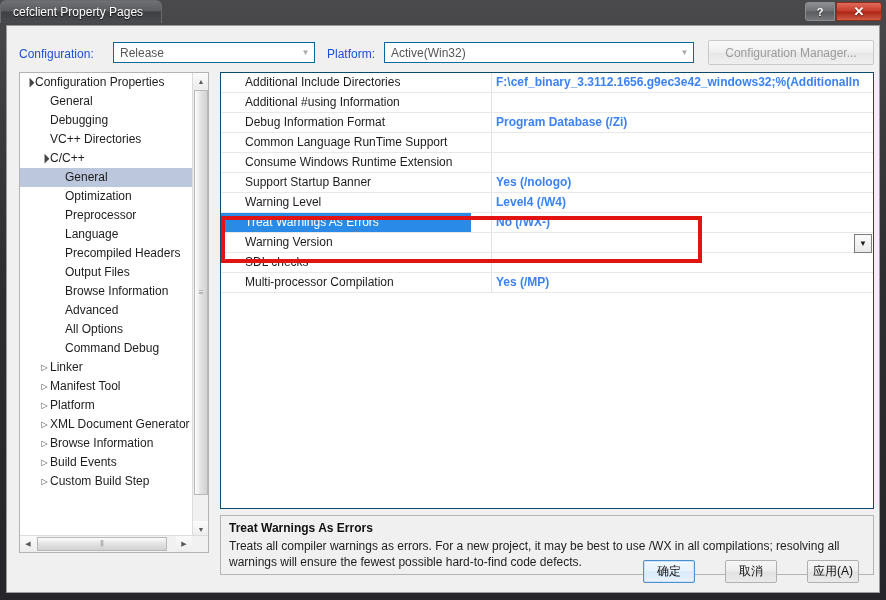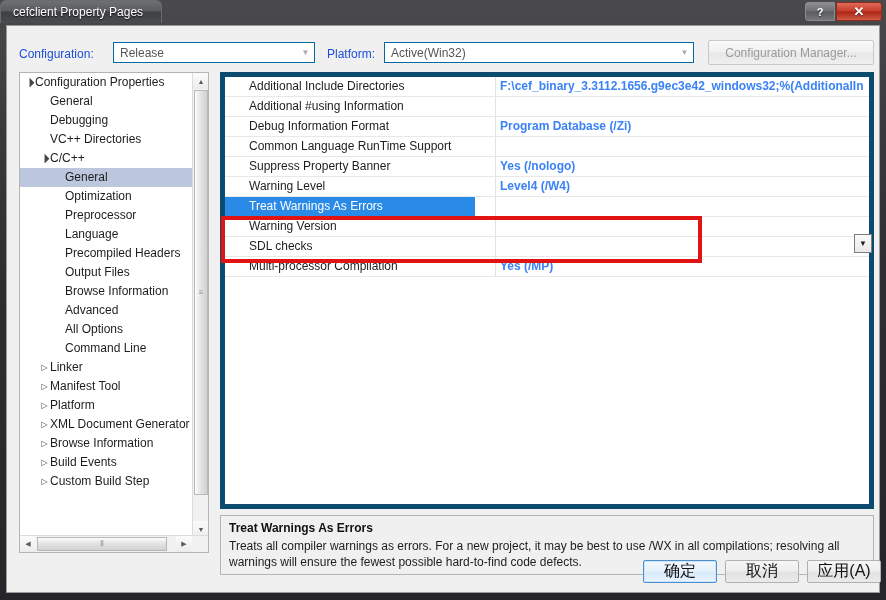--- a/index.html
+++ b/index.html
@@ -275,21 +275,21 @@
   }
 
   
   #grid-pane {
     position: absolute;
     left: 213px;
     top: 46px;
     width: 654px;
     height: 437px;
     background: #ffffff;
-    border: 5px solid #0c4a6e;
+    border: 1px solid #0c4a6e;
     box-sizing: border-box;
     overflow: hidden;
   }
   #grid-rows {
     position: absolute;
     left: 0; top: 0;
     width: 654px;
   }
   .grow {
     position: relative;
@@ -393,29 +393,29 @@
   #footer {
     position: absolute;
     left: 0;
     bottom: 0;
     width: 100%;
     height: 42px;
   }
   .btn {
     position: absolute;
     top: 10px;
-    width: 74px;
+    width: 52px;
     height: 23px;
     background: linear-gradient(to bottom, #f6f6f6 0%, #ededed 48%, #e2e2e2 52%, #eaeaea 100%);
     border: 1px solid #b0b0b0;
     box-sizing: border-box;
     display: flex;
     align-items: center;
     justify-content: center;
-    font-size: 16px;
+    font-size: 12px;
     color: #111;
     border-radius: 2px;
   }
   .btn.default {
     border: 1px solid #4a8fd0;
     box-shadow: 0 0 0 1px #cfe4f7 inset;
     background: linear-gradient(to bottom, #f2f8fd 0%, #e6f1fb 48%, #d8eafa 52%, #e9f3fd 100%);
   }
   #btn-ok { left: 636px; }
   #btn-cancel { left: 718px; }
@@ -511,21 +511,21 @@
           <div class="tnode ind2">
             <span class="tw"></span>
             <span class="tlabel">Advanced</span>
           </div>
           <div class="tnode ind2">
             <span class="tw"></span>
             <span class="tlabel">All Options</span>
           </div>
           <div class="tnode ind2">
             <span class="tw"></span>
-            <span class="tlabel">Command Line</span>
+            <span class="tlabel">Command Debug</span>
           </div>
           <div class="tnode ind1">
             <span class="tw" style="font-size: 8px;">▷</span>
             <span class="tlabel">Linker</span>
           </div>
           <div class="tnode ind1">
             <span class="tw" style="font-size: 8px;">▷</span>
             <span class="tlabel">Manifest Tool</span>
           </div>
           <div class="tnode ind1">
@@ -584,31 +584,37 @@
             <div class="gname">Debug Information Format</div>
             <div class="gval">Program Database (/Zi)</div>
           </div>
           <div class="grow">
             <div class="gsplit"></div>
             <div class="gname">Common Language RunTime Support</div>
             <div class="gval"></div>
           </div>
           <div class="grow">
             <div class="gsplit"></div>
-            <div class="gname">Suppress Property Banner</div>
+            <div class="gname">Consume Windows Runtime Extension</div>
+            <div class="gval"></div>
+          </div>
+          <div class="grow">
+            <div class="gsplit"></div>
+            <div class="gname">Support Startup Banner</div>
             <div class="gval">Yes (/nologo)</div>
           </div>
           <div class="grow">
             <div class="gsplit"></div>
             <div class="gname">Warning Level</div>
             <div class="gval">Level4 (/W4)</div>
           </div>
           <div class="grow selected">
             <div class="gsplit"></div>
             <div class="gname">Treat Warnings As Errors</div>
+            <div class="gval">No (/WX-)</div>
           </div>
           <div class="grow">
             <div class="gsplit"></div>
             <div class="gname">Warning Version</div>
             <div class="gval"></div>
           </div>
           <div class="grow">
             <div class="gsplit"></div>
             <div class="gname">SDL checks</div>
             <div class="gval"></div>

